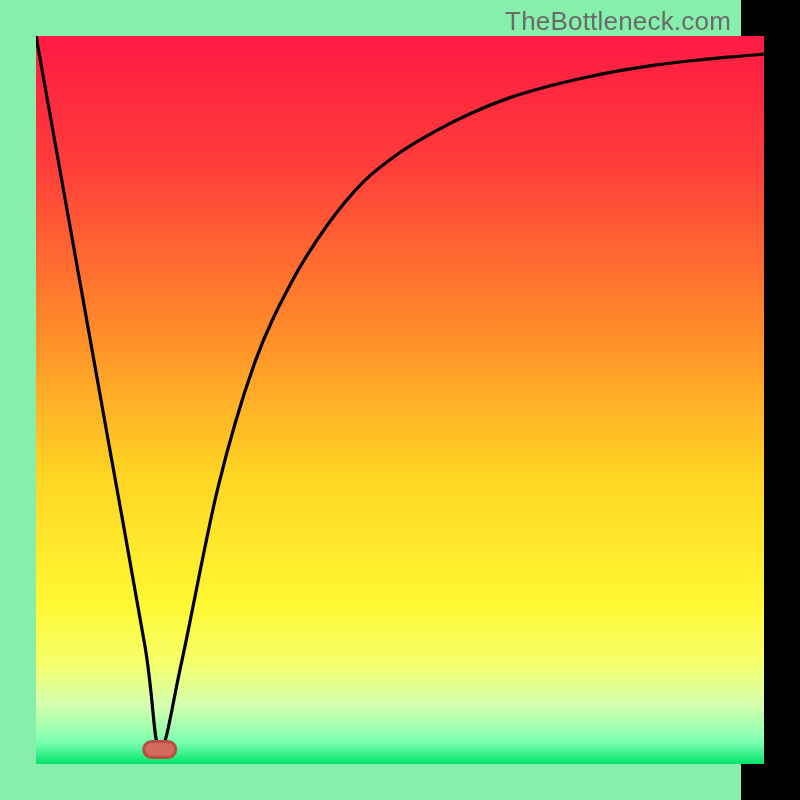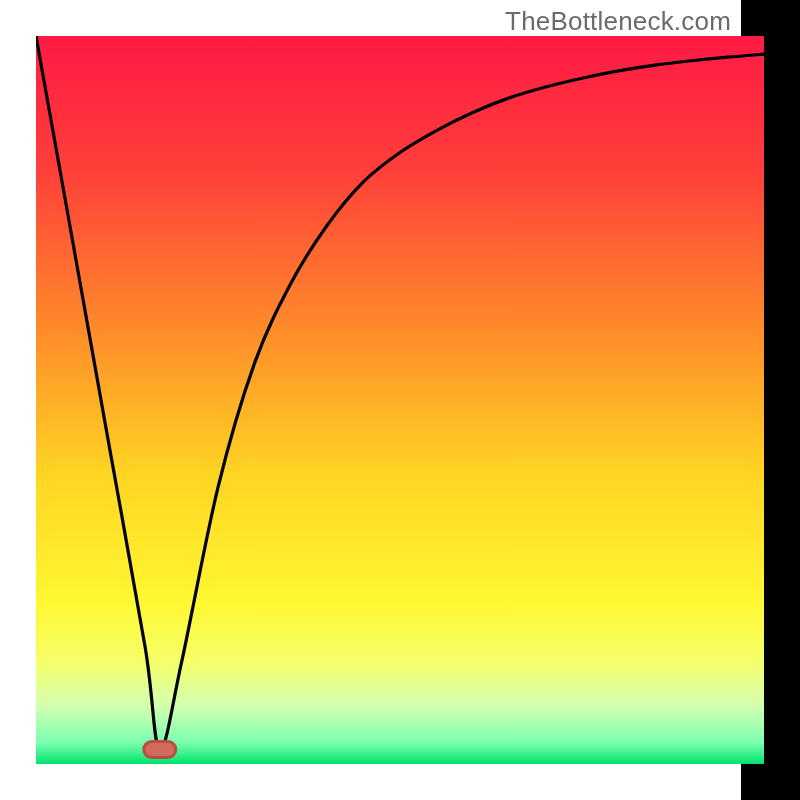--- a/index.html
+++ b/index.html
@@ -8,21 +8,21 @@
     width: 800px;
     height: 800px;
     background: #000;
     overflow: hidden;
     font-family: Arial, Helvetica, sans-serif;
   }
   .frame {
     position: absolute;
     left: 0; top: 0;
     width: 741px; height: 800px;
-    background: #ffffff;
+    background: #86efac;
   }
   .plot {
     position: absolute;
     left: 36px;
     top: 36px;
     width: 728px;
     height: 728px;
     overflow: hidden;
   }
   .watermark {

